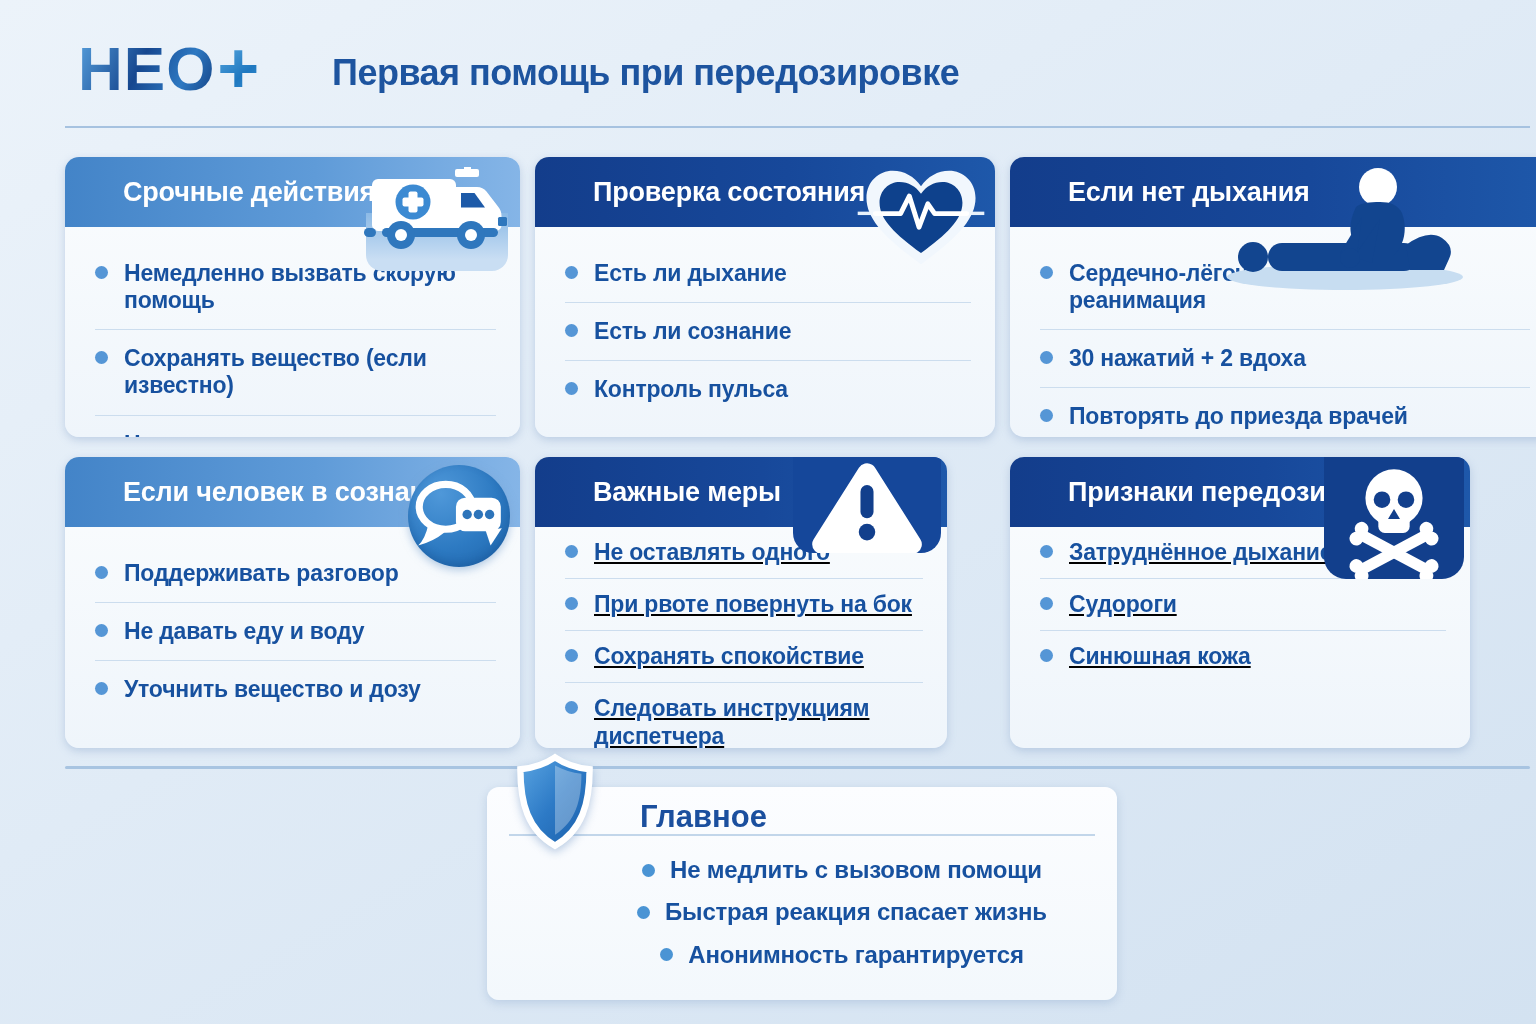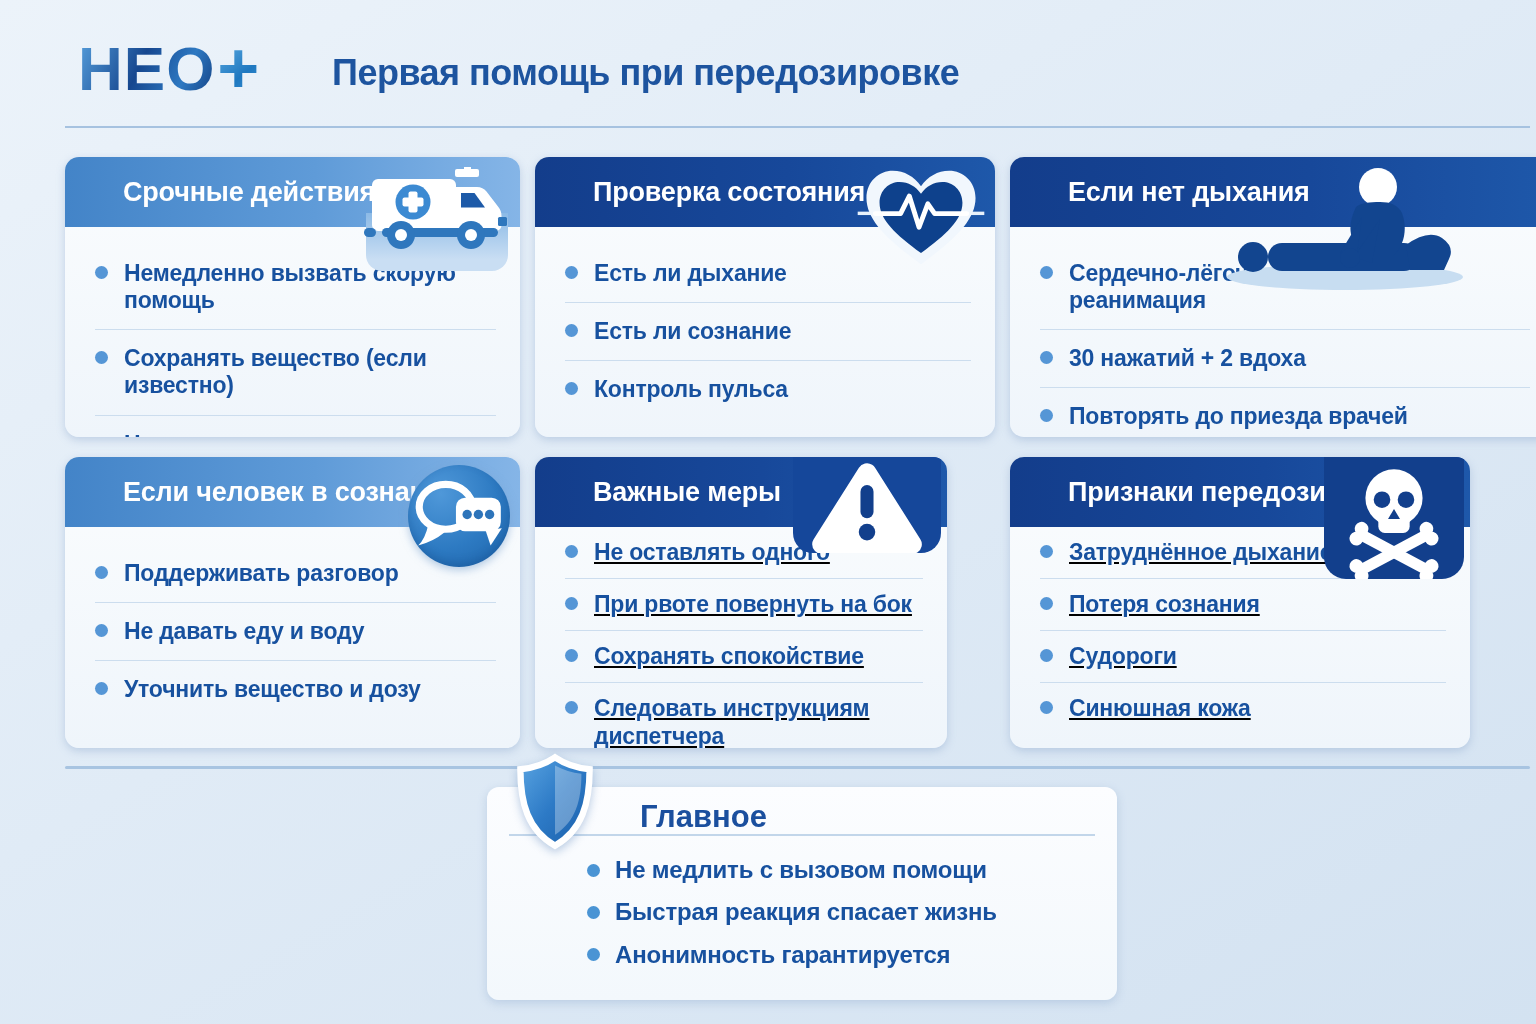--- a/index.html
+++ b/index.html
@@ -87,21 +87,21 @@
   .bottom-rule { position:absolute; left:65px; top:766px; width:1465px; height:3px;
                  background:#a8c4e1; border-radius:2px; }
   .summary-card {
     position:absolute; left:487px; top:787px; width:630px; height:213px;
     background:linear-gradient(180deg,#fcfdff 0%,#f3f8fc 100%);
     border-radius:12px; box-shadow:0 3px 10px rgba(125,156,198,.33);
   }
   .summary-title { position:absolute; left:153px; top:12px; font-size:31px; font-weight:700; color:#1b4f9e; }
   .summary-sep { position:absolute; left:22px; right:22px; top:47px; height:2px; background:#c2d6ea; }
   .summary-items { list-style:none; position:absolute; left:100px; top:62px; right:20px; }
-  .summary-items li { display:flex; align-items:center; gap:15px; padding:7px 0; }
+  .summary-items li { display:flex; align-items:center; gap:15px; padding:7px 0;justify-content:center; }
   .summary-items .item-text { font-size:24px; }
   .summary-items .bullet { margin-top:0; background:#4a94d4; }
   .shield-wrap { position:absolute; left:514px; top:752px; width:82px; height:100px; z-index:3;
                  filter:drop-shadow(0 3px 5px rgba(100,140,190,.45)); }
 </style>
 </head>
 <body>
 
 <div class="canvas">
 
@@ -303,24 +303,20 @@
         <path d="M65,52 l6.5,11 h-13 z" fill="#123f8c"></path>
       </svg>
     </div>
     <ul class="card-items">
       <li>
           <span class="bullet"></span>
           <span class="item-text">Затруднённое дыхание</span>
         </li>
       <li>
           <span class="bullet"></span>
-          <span class="item-text">Потеря сознания</span>
-        </li>
-      <li>
-          <span class="bullet"></span>
           <span class="item-text">Судороги</span>
         </li>
       <li>
           <span class="bullet"></span>
           <span class="item-text">Синюшная кожа</span>
         </li>
     </ul>
   </section>
 
   <div class="bottom-rule"></div>

